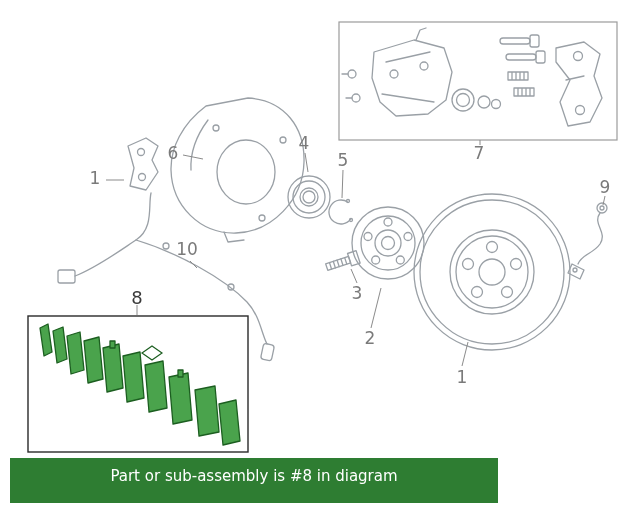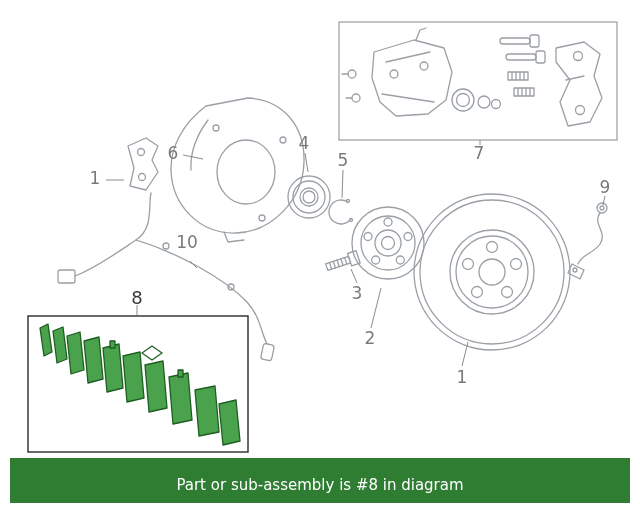--- a/index.html
+++ b/index.html
@@ -13,23 +13,23 @@
   .art { position: absolute; left: 0; top: 0; }
 
   .callout {
     position: absolute; transform: translate(-50%, -50%);
     font-size: 17px; color: var(--callout-text, #7a7a7a);
     user-select: none; white-space: nowrap;
   }
   .callout.dark { color: #3a3a3a; font-size: 18px; }
 
   .banner {
-    position: absolute; left: 10px; top: 458px; width: 620px; height: 45px;
+    position: absolute; left: 10px; top: 458px; width: 488px; height: 45px;
     background: var(--banner-bg, #2e7d32); color: var(--banner-text, #ffffff);
-    text-align: center; padding-top: 18px;
+    text-align: center; padding-top: 9px;
   }
   .banner-line { font-size: 15px; line-height: 19px; }
 
   svg .outline {
     stroke: var(--line-art, #9aa0a6); fill: none; stroke-width: 1.3;
     stroke-linejoin: round; stroke-linecap: round;
   }
   svg .box { stroke: #9b9b9b; fill: none; stroke-width: 1.2; }
   svg .box-dark { stroke: #2a2a2a; fill: #ffffff; stroke-width: 1.4; }
   svg .pad {
@@ -193,20 +193,20 @@
 
   <div class="callout" style="left:462px; top:377px;">1</div>
   <div class="callout" style="left:370px; top:338px;">2</div>
   <div class="callout" style="left:357px; top:293px;">3</div>
   <div class="callout" style="left:304px; top:143px;">4</div>
   <div class="callout" style="left:343px; top:160px;">5</div>
   <div class="callout" style="left:173px; top:153px;">6</div>
   <div class="callout" style="left:479px; top:153px;">7</div>
   <div class="callout dark" style="left:137px; top:297px;">8</div>
   <div class="callout" style="left:605px; top:187px;">9</div>
-  <div class="callout" style="left:187px; top:242px;">10</div>
+  <div class="callout" style="left:187px; top:249px;">10</div>
   <div class="callout" style="left:95px;  top:178px;">1</div>
 
   <div class="banner">
     <div class="banner-line">Part or sub-assembly is #8 in diagram</div>
   </div>
 
 </div>
 
 </body></html>

